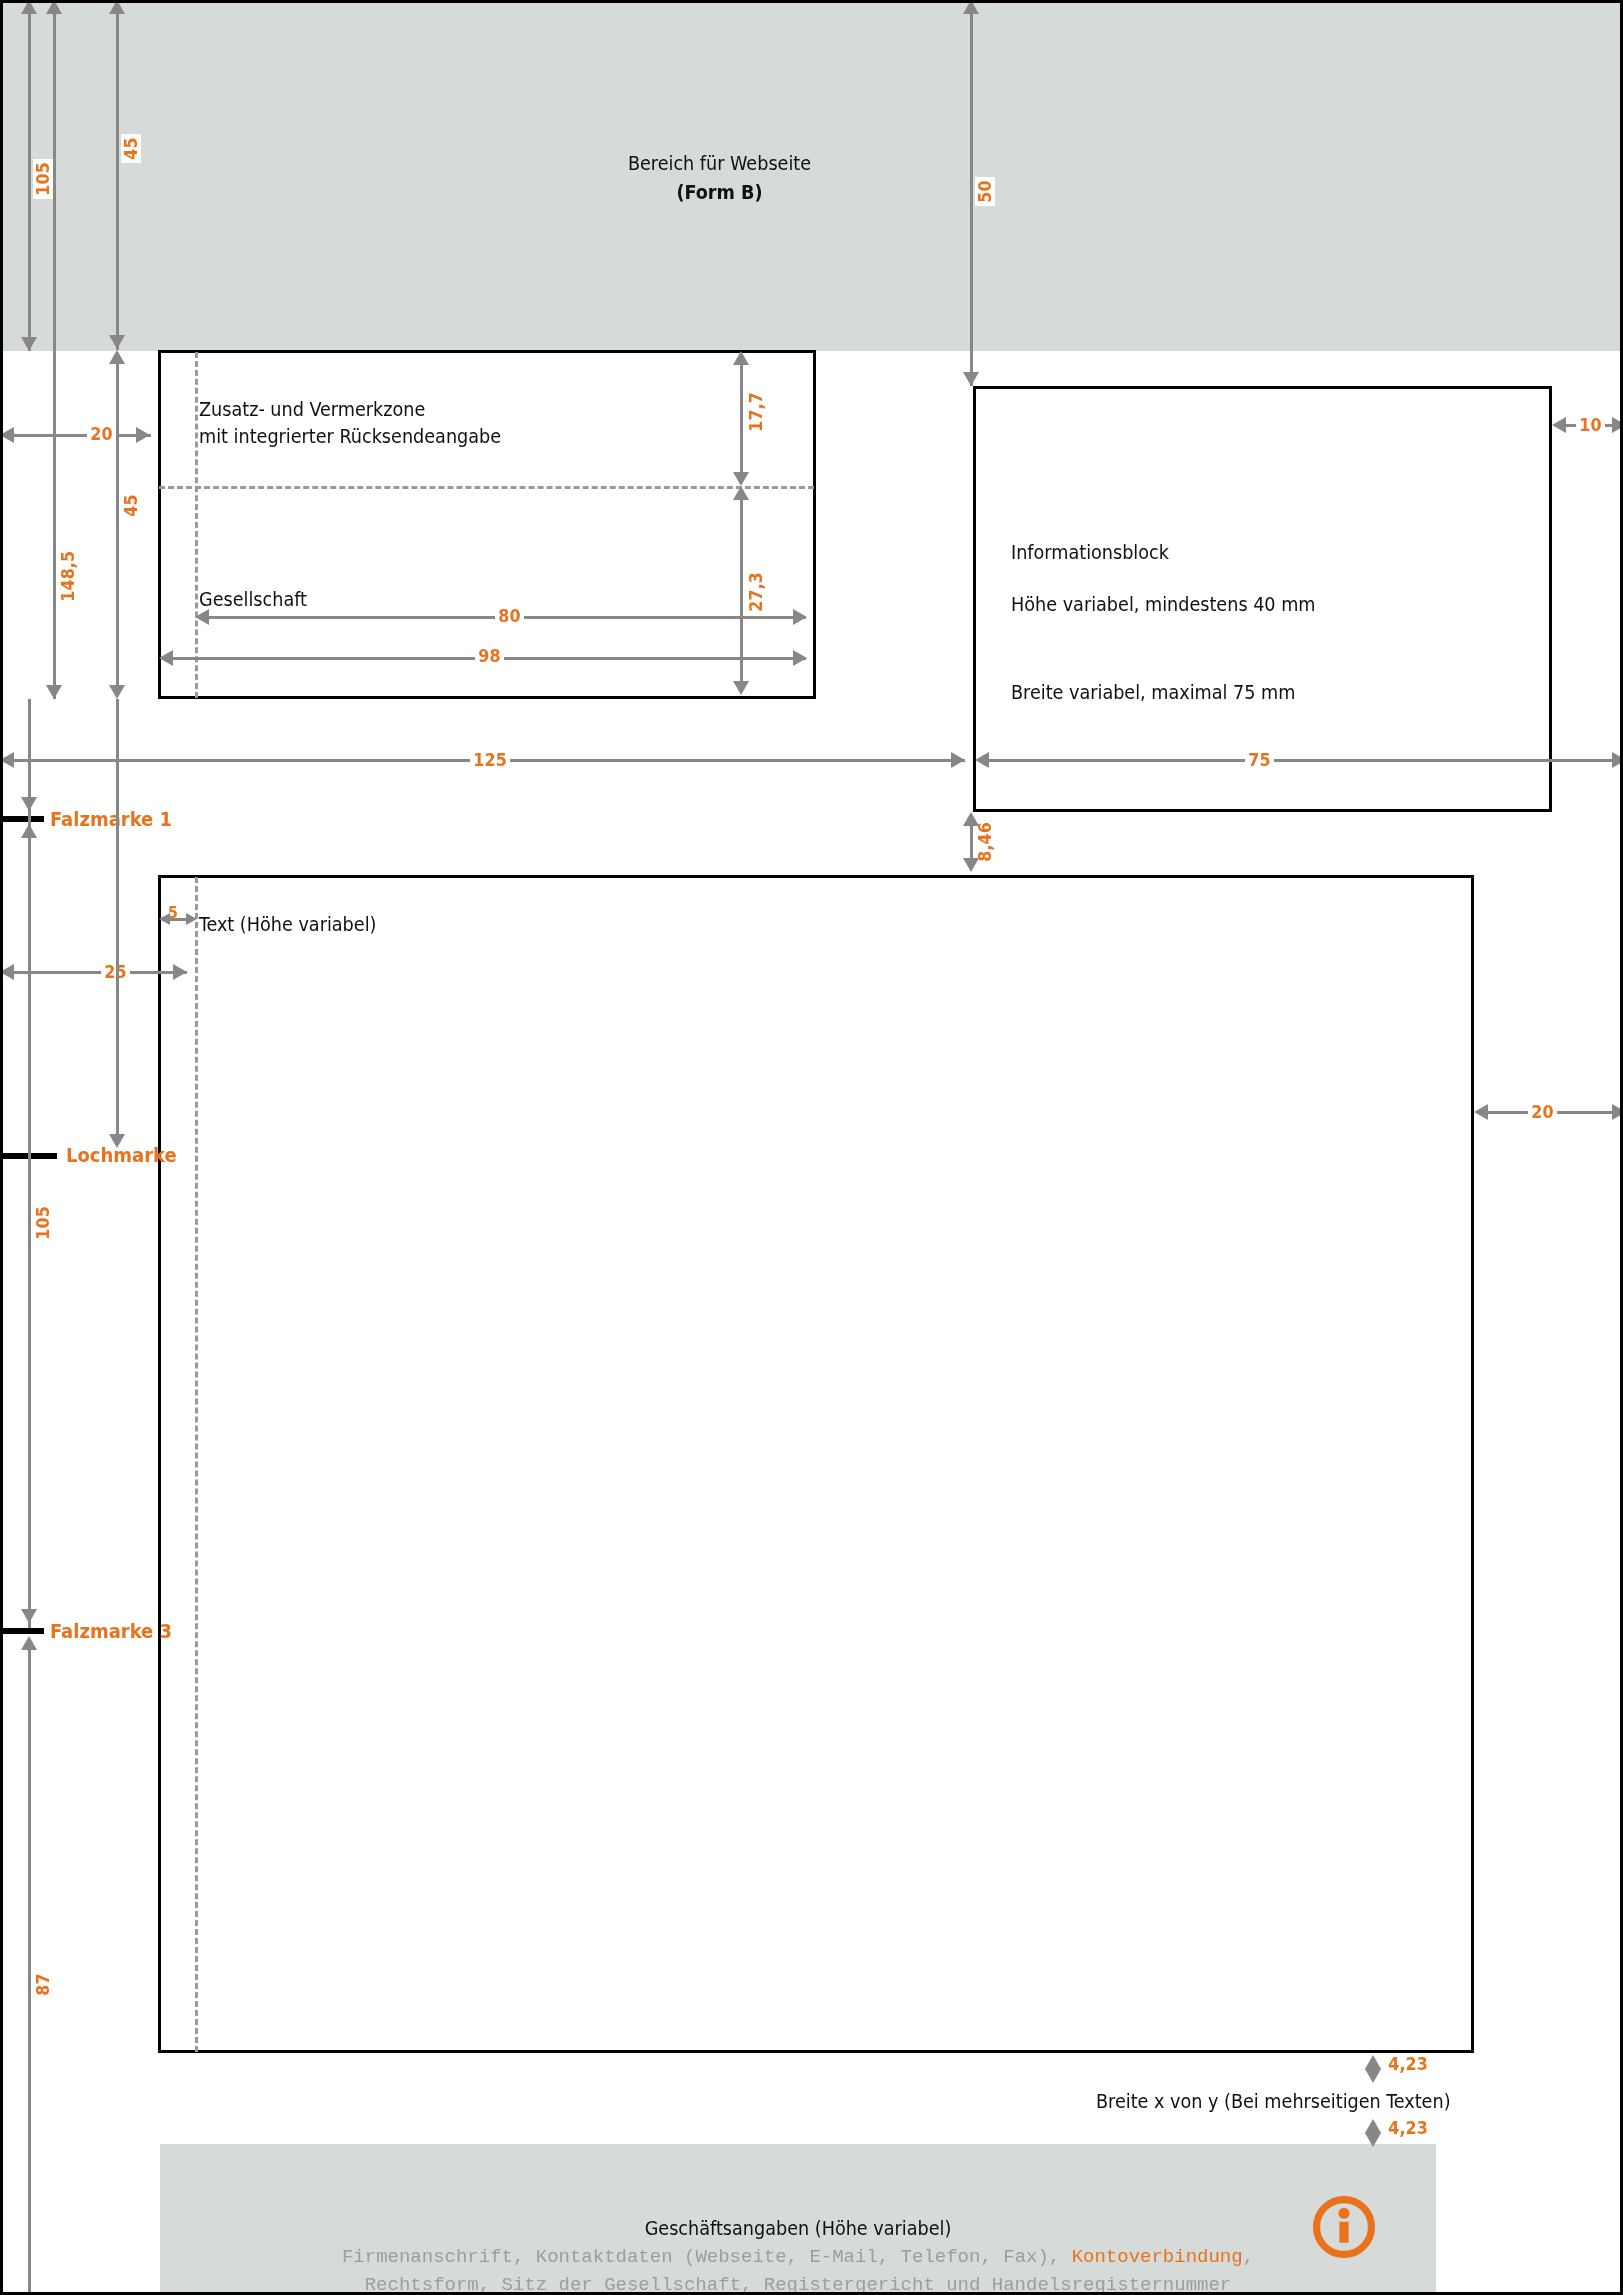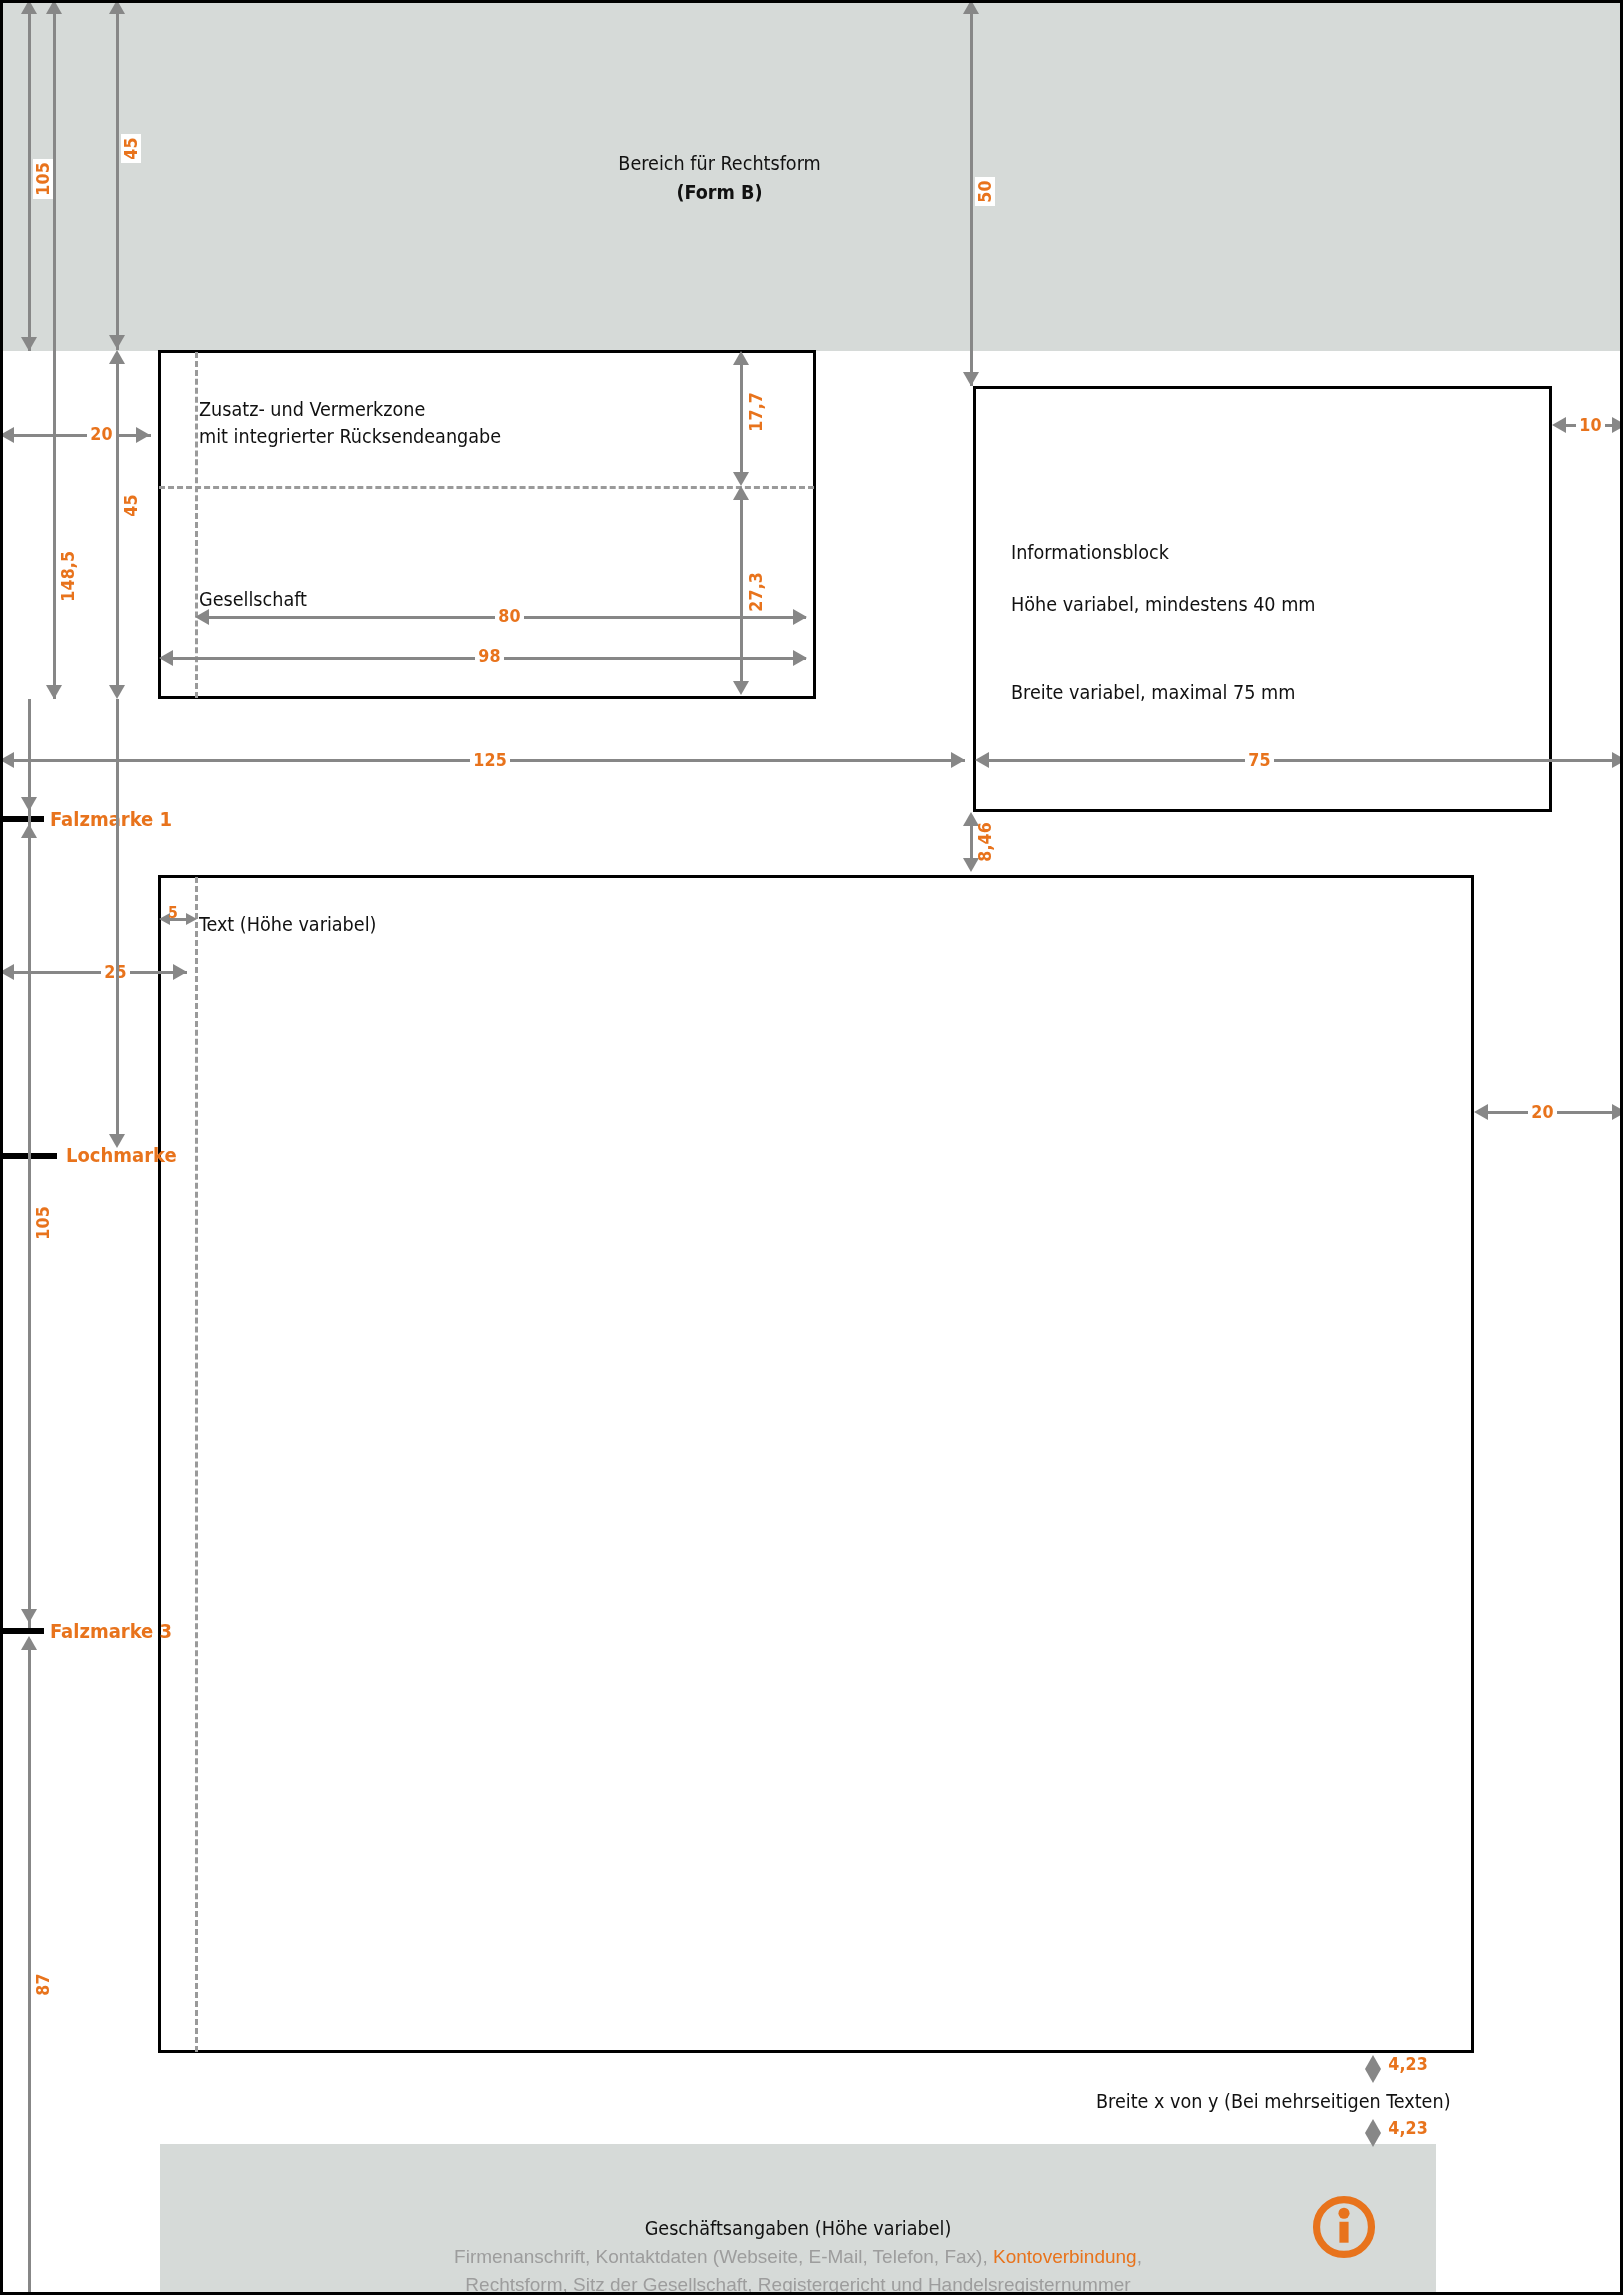--- a/index.html
+++ b/index.html
@@ -57,21 +57,21 @@
   .ann.bold{font-weight:bold;}
   .ann.center{text-align:center;}
 
   
   .footer-title{
     position:absolute;color:#111111;font-size:19.6px;text-align:center;width:100%;
     font-family:"DejaVu Sans Condensed","Liberation Sans",sans-serif;
   }
   .footer-line{
     position:absolute;color:#9d9d9d;font-size:19px;text-align:center;width:100%;
-    font-family:Liberation Sans, sans-serif;
+    font-family:Liberation Mono, monospace;
   }
   .accent{color:#E8731C;}
   .info-icon{position:absolute;}
 </style>
 </head>
 <body>
 
 <div id="page">
 
   <div class="gray-zone" style="left:0px;top:0px;width:1623px;height:348px;"></div>
@@ -115,21 +115,21 @@
   <div class="dim-h" style="left:9.2px;top:431px;width:139px;"></div>
   <div class="ah ah-left" style="left:-2.6px;top:424px;"></div>
   <div class="ah ah-right" style="left:133px;top:424px;"></div>
   <div class="dimlabel" style="left:84px;top:421px;">20</div>
 
   <div class="dim-v" style="left:967px;top:9.2px;height:374px;"></div>
   <div class="ah ah-up" style="left:960px;top:-2.6px;"></div>
   <div class="ah ah-down" style="left:960px;top:369px;"></div>
   <div class="dimlabel rot" style="left:972px;top:203px;">50</div>
 
-  <div class="ann center" style="left:615px;top:149px;width:203px;">Bereich für Rechtsform</div>
+  <div class="ann center" style="left:615px;top:149px;width:203px;">Bereich für Webseite</div>
   <div class="ann center bold" style="left:615px;top:178px;width:203px;">(Form B)</div>
 
   <div class="ann" style="left:196px;top:395px;">Zusatz- und Vermerkzone</div>
   <div class="ann" style="left:196px;top:422px;">mit integrierter Rücksendeangabe</div>
   <div class="ann" style="left:196px;top:585px;">Gesellschaft</div>
 
   <div class="dim-v" style="left:737px;top:360px;height:113px;"></div>
   <div class="ah ah-up" style="left:730px;top:348px;"></div>
   <div class="ah ah-down" style="left:730px;top:469px;"></div>
   <div class="dimlabel rot" style="left:743px;top:432px;">17,7</div>

